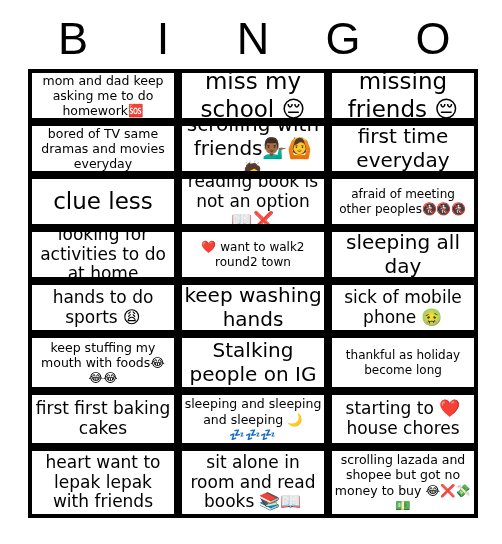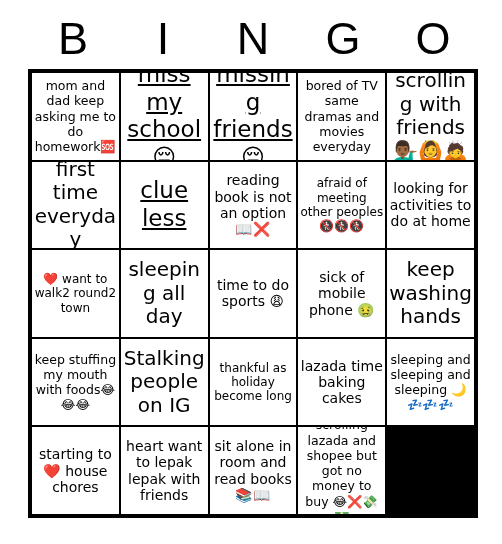--- a/index.html
+++ b/index.html
@@ -39,26 +39,26 @@
     letter-spacing: 0px;
     font-family: "Liberation Sans", sans-serif;
   }
   #grid {
     position: absolute;
     left: 28px;
     top: 69px;
     width: 450px;
     height: 449px;
     display: grid;
-    grid-template-columns: repeat(5, 1fr);
+    grid-template-columns: repeat(3, 1fr);
     grid-template-rows: repeat(5, 1fr);
     background: #000000;
     border: 4px solid #000000;
     box-sizing: border-box;
-    gap: 2px;
+    gap: 8px;
   }
   .cell {
     background: #ffffff;
     display: flex;
     align-items: center;
     justify-content: center;
     text-align: center;
     overflow: hidden;
     padding: 1px 2px;
     box-sizing: border-box;
@@ -66,23 +66,23 @@
   .cell-text {
     display: block;
     width: 100%;
     color: #000000;
     line-height: 1.18;
     word-wrap: break-word;
     overflow-wrap: break-word;
     font-family: "Liberation Sans", sans-serif;
   }
   
-  .fs-xl { font-size: 23px; line-height: 1.2; text-decoration: underline; }
+  .fs-xl { font-size: 23px; line-height: 1.2; }
   .fs-lg { font-size: 20px; line-height: 1.18; }
-  .fs-md { font-size: 14px; line-height: 1.17; }
+  .fs-md { font-size: 17px; line-height: 1.17; }
   .fs-sm { font-size: 12px; line-height: 1.2; }
   .fs-xs { font-size: 12.5px; line-height: 1.22; }
   .emoji {
     font-family: "DejaVu Sans", sans-serif;
   }
 </style>
 </head>
 <body>
 
 <div id="card">
@@ -129,40 +129,40 @@
         <span class="cell-text emoji fs-md">looking for activities to do at home</span>
       </div>
 
     <div class="cell">
         <span class="cell-text emoji fs-sm">❤️ want to walk2 round2 town</span>
       </div>
     <div class="cell">
         <span class="cell-text emoji fs-lg">sleeping all day</span>
       </div>
     <div class="cell">
-        <span class="cell-text emoji fs-md">time to do sports 😩</span>
+        <span class="cell-text emoji fs-md">hands to do sports 😩</span>
       </div>
     <div class="cell">
-        <span class="cell-text emoji fs-md">sick of mobile phone 🤢</span>
+        <span class="cell-text emoji fs-lg">keep washing hands</span>
       </div>
 
     <div class="cell">
-        <span class="cell-text emoji fs-lg">keep washing hands</span>
+        <span class="cell-text emoji fs-md">sick of mobile phone 🤢</span>
       </div>
     <div class="cell">
         <span class="cell-text emoji fs-xs">keep stuffing my mouth with foods😂😂😂</span>
       </div>
     <div class="cell">
         <span class="cell-text emoji fs-lg">Stalking people on IG</span>
       </div>
     <div class="cell">
         <span class="cell-text emoji fs-sm">thankful as holiday become long</span>
       </div>
     <div class="cell">
-        <span class="cell-text emoji fs-md">lazada time baking cakes</span>
+        <span class="cell-text emoji fs-md">first first baking cakes</span>
       </div>
 
     <div class="cell">
         <span class="cell-text emoji fs-xs">sleeping and sleeping and sleeping 🌙💤💤💤</span>
       </div>
     <div class="cell">
         <span class="cell-text emoji fs-md">starting to ❤️ house chores</span>
       </div>
     <div class="cell">
         <span class="cell-text emoji fs-md">heart want to lepak lepak with friends</span>

